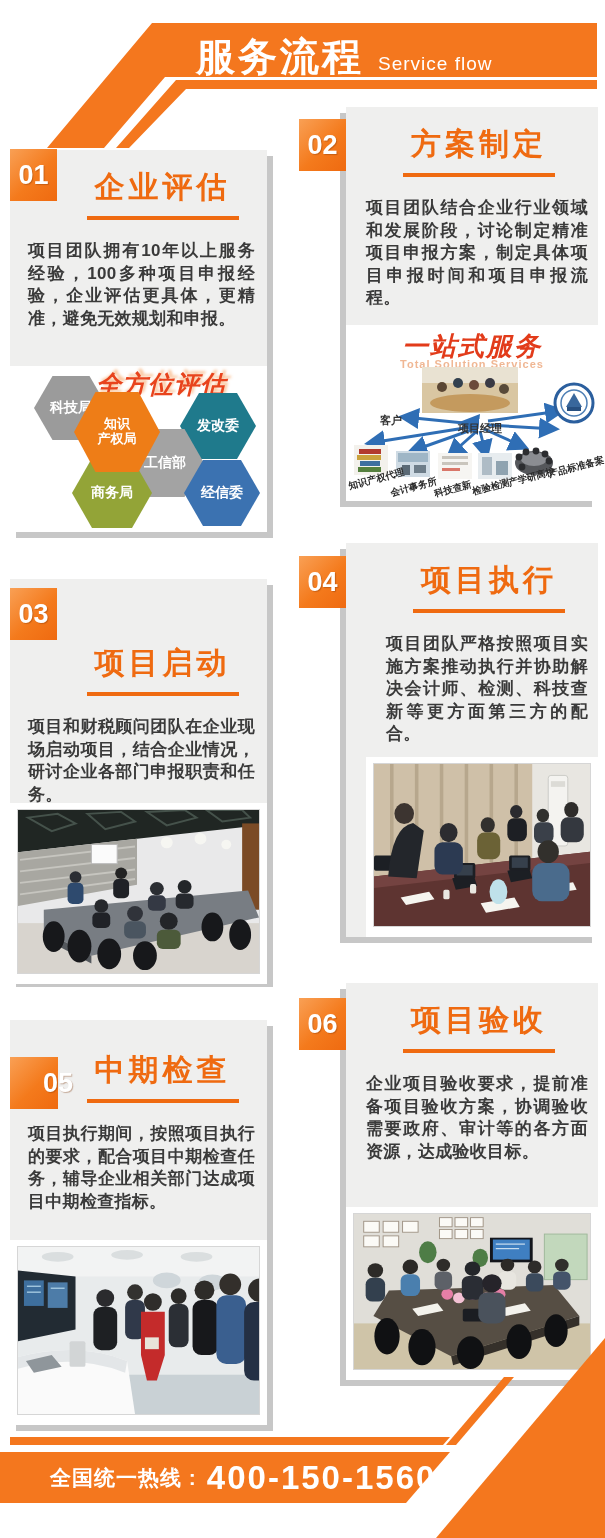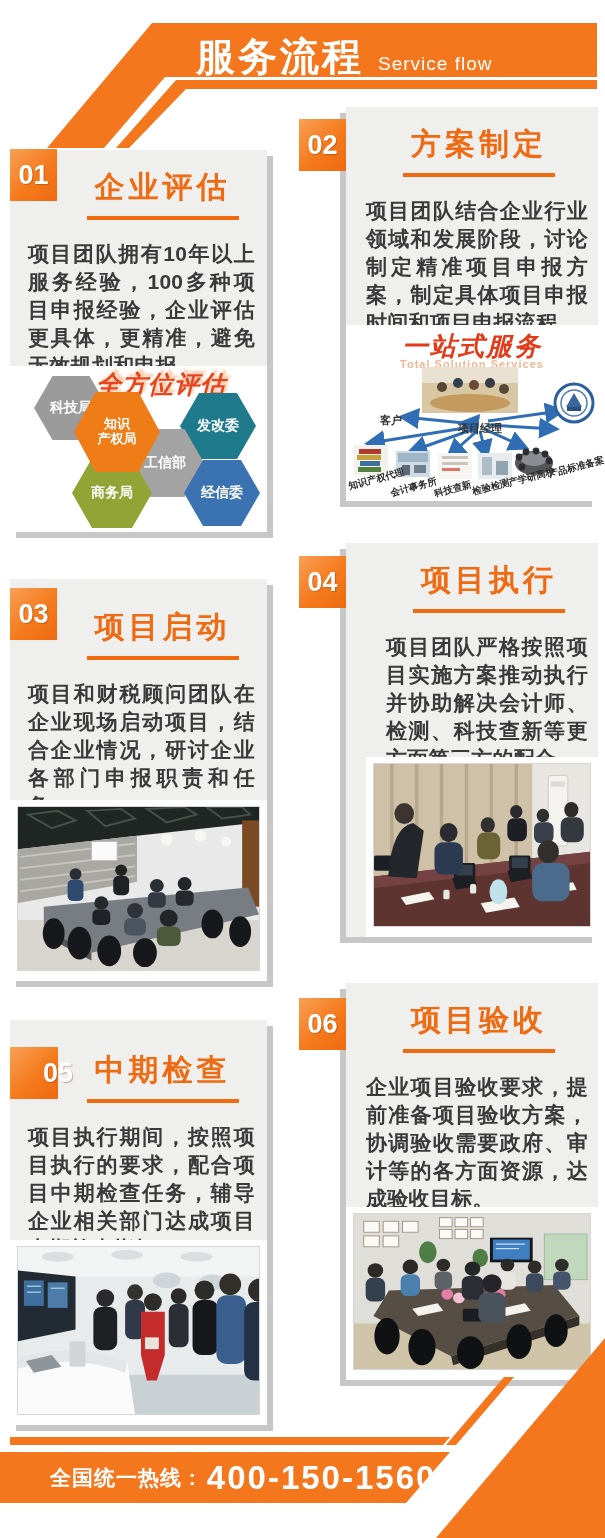--- a/index.html
+++ b/index.html
@@ -29,21 +29,21 @@
   .badge{position:absolute;width:47px;height:52px;z-index:5;
          background:linear-gradient(135deg,#f9a055 0%,#f47a1c 55%,#ef6a10 100%);
          color:#fff;font-size:27px;font-weight:bold;display:flex;align-items:center;justify-content:center;
          text-shadow:1px 1px 1px rgba(120,50,0,.35);}
   .card-gray{position:relative;width:100%;}
   .step-title{text-align:center;padding-top:17px;}
   .card.left .step-title{padding-left:48px;}
   .card.right .step-title{padding-left:14px;}
   .step-title span{display:inline-block;font-size:30px;font-weight:bold;letter-spacing:4px;
                    color:var(--orange-deep);border-bottom:4px solid var(--orange-deep);padding:0 8px 8px;}
-  .step-desc{font-size:21px;font-weight:bold;line-height:1.33;color:var(--ink);
+  .step-desc{font-size:17px;font-weight:bold;line-height:1.33;color:var(--ink);
              text-align:justify;margin:20px 12px 0 18px;letter-spacing:.3px;}
   .card.right .step-desc{margin:20px 10px 0 20px;}
   .card-media{position:relative;width:100%;background:#fff;}
   .photo{position:absolute;left:7px;right:7px;top:6px;bottom:10px;border:1px solid #d6d6d6;overflow:hidden;background:#9a9a9a;}
   .photo svg{display:block;width:100%;height:100%;}
 
   
   #hex-area{position:absolute;inset:0;}
   #hex-title{position:absolute;left:86px;top:2px;font-size:25px;font-weight:bold;font-style:italic;
              color:#e8431c;letter-spacing:1px;text-shadow:3px -3px 3px rgba(244,140,60,.55);}
@@ -184,21 +184,21 @@
           <span class="spoke-label" style="left: 88px; top: 158px;">科技查新</span>
           <span class="spoke-label" style="left: 126px; top: 156px;">检验检测</span>
           <span class="spoke-label" style="left: 162px; top: 146px;">产学研高校</span>
           <span class="spoke-label" style="left: 202px; top: 136px;">产品标准备案</span>
         </div>
     </div>
   </div>
 
   <div class="card left" style="left:10px;top:579px;width:257px;height:402px;">
     <div class="badge" style="left:0;top:9px;">03</div>
-    <div class="card-gray" style="height:221px;">
+    <div class="card-gray" style="height:188px;margin-top:36px;">
       <div class="step-title" style="padding-top:28px;"><span>项目启动</span></div>
       <p class="step-desc">项目和财税顾问团队在企业现场启动项目，结合企业情况，研讨企业各部门申报职责和任务。</p>
     </div>
     <div class="card-media" style="height:181px;">
       <div class="photo">
         <svg viewBox="0 0 243 170" preserveAspectRatio="none">
           <rect width="243" height="170" fill="#e9e9ea"></rect>
           <rect y="118" width="243" height="52" fill="#d8d4ce"></rect>
           <polygon points="0,0 243,0 243,16 120,30 0,44" fill="#202623"></polygon>
           <g stroke="#45524b" stroke-width="2" fill="none">
@@ -307,21 +307,21 @@
               <rect x="108" y="126" width="7" height="10" rx="2"></rect>
               <rect x="78" y="132" width="7" height="10" rx="2"></rect>
             </g>
           <ellipse cx="140" cy="134" rx="10" ry="13" fill="#bfe1ea"></ellipse>
         </svg>
       </div>
     </div>
   </div>
 
   <div class="card left" style="left:10px;top:1020px;width:257px;height:405px;">
-    <div class="badge" style="left:0;top:27px;padding-left:48px;">05</div>
+    <div class="badge" style="left:0;top:37px;padding-left:48px;">05</div>
     <div class="card-gray" style="height:220px;">
       <div class="step-title" style="padding-top:30px;"><span>中期检查</span></div>
       <p class="step-desc">项目执行期间，按照项目执行的要求，配合项目中期检查任务，辅导企业相关部门达成项目中期检查指标。</p>
     </div>
     <div class="card-media" style="height:185px;">
       <div class="photo">
         <svg viewBox="0 0 243 170" preserveAspectRatio="none">
           <rect width="243" height="170" fill="#e8ebec"></rect>
           <rect y="0" width="243" height="30" fill="#f2f3f3"></rect>
           <g fill="#dadedf">

